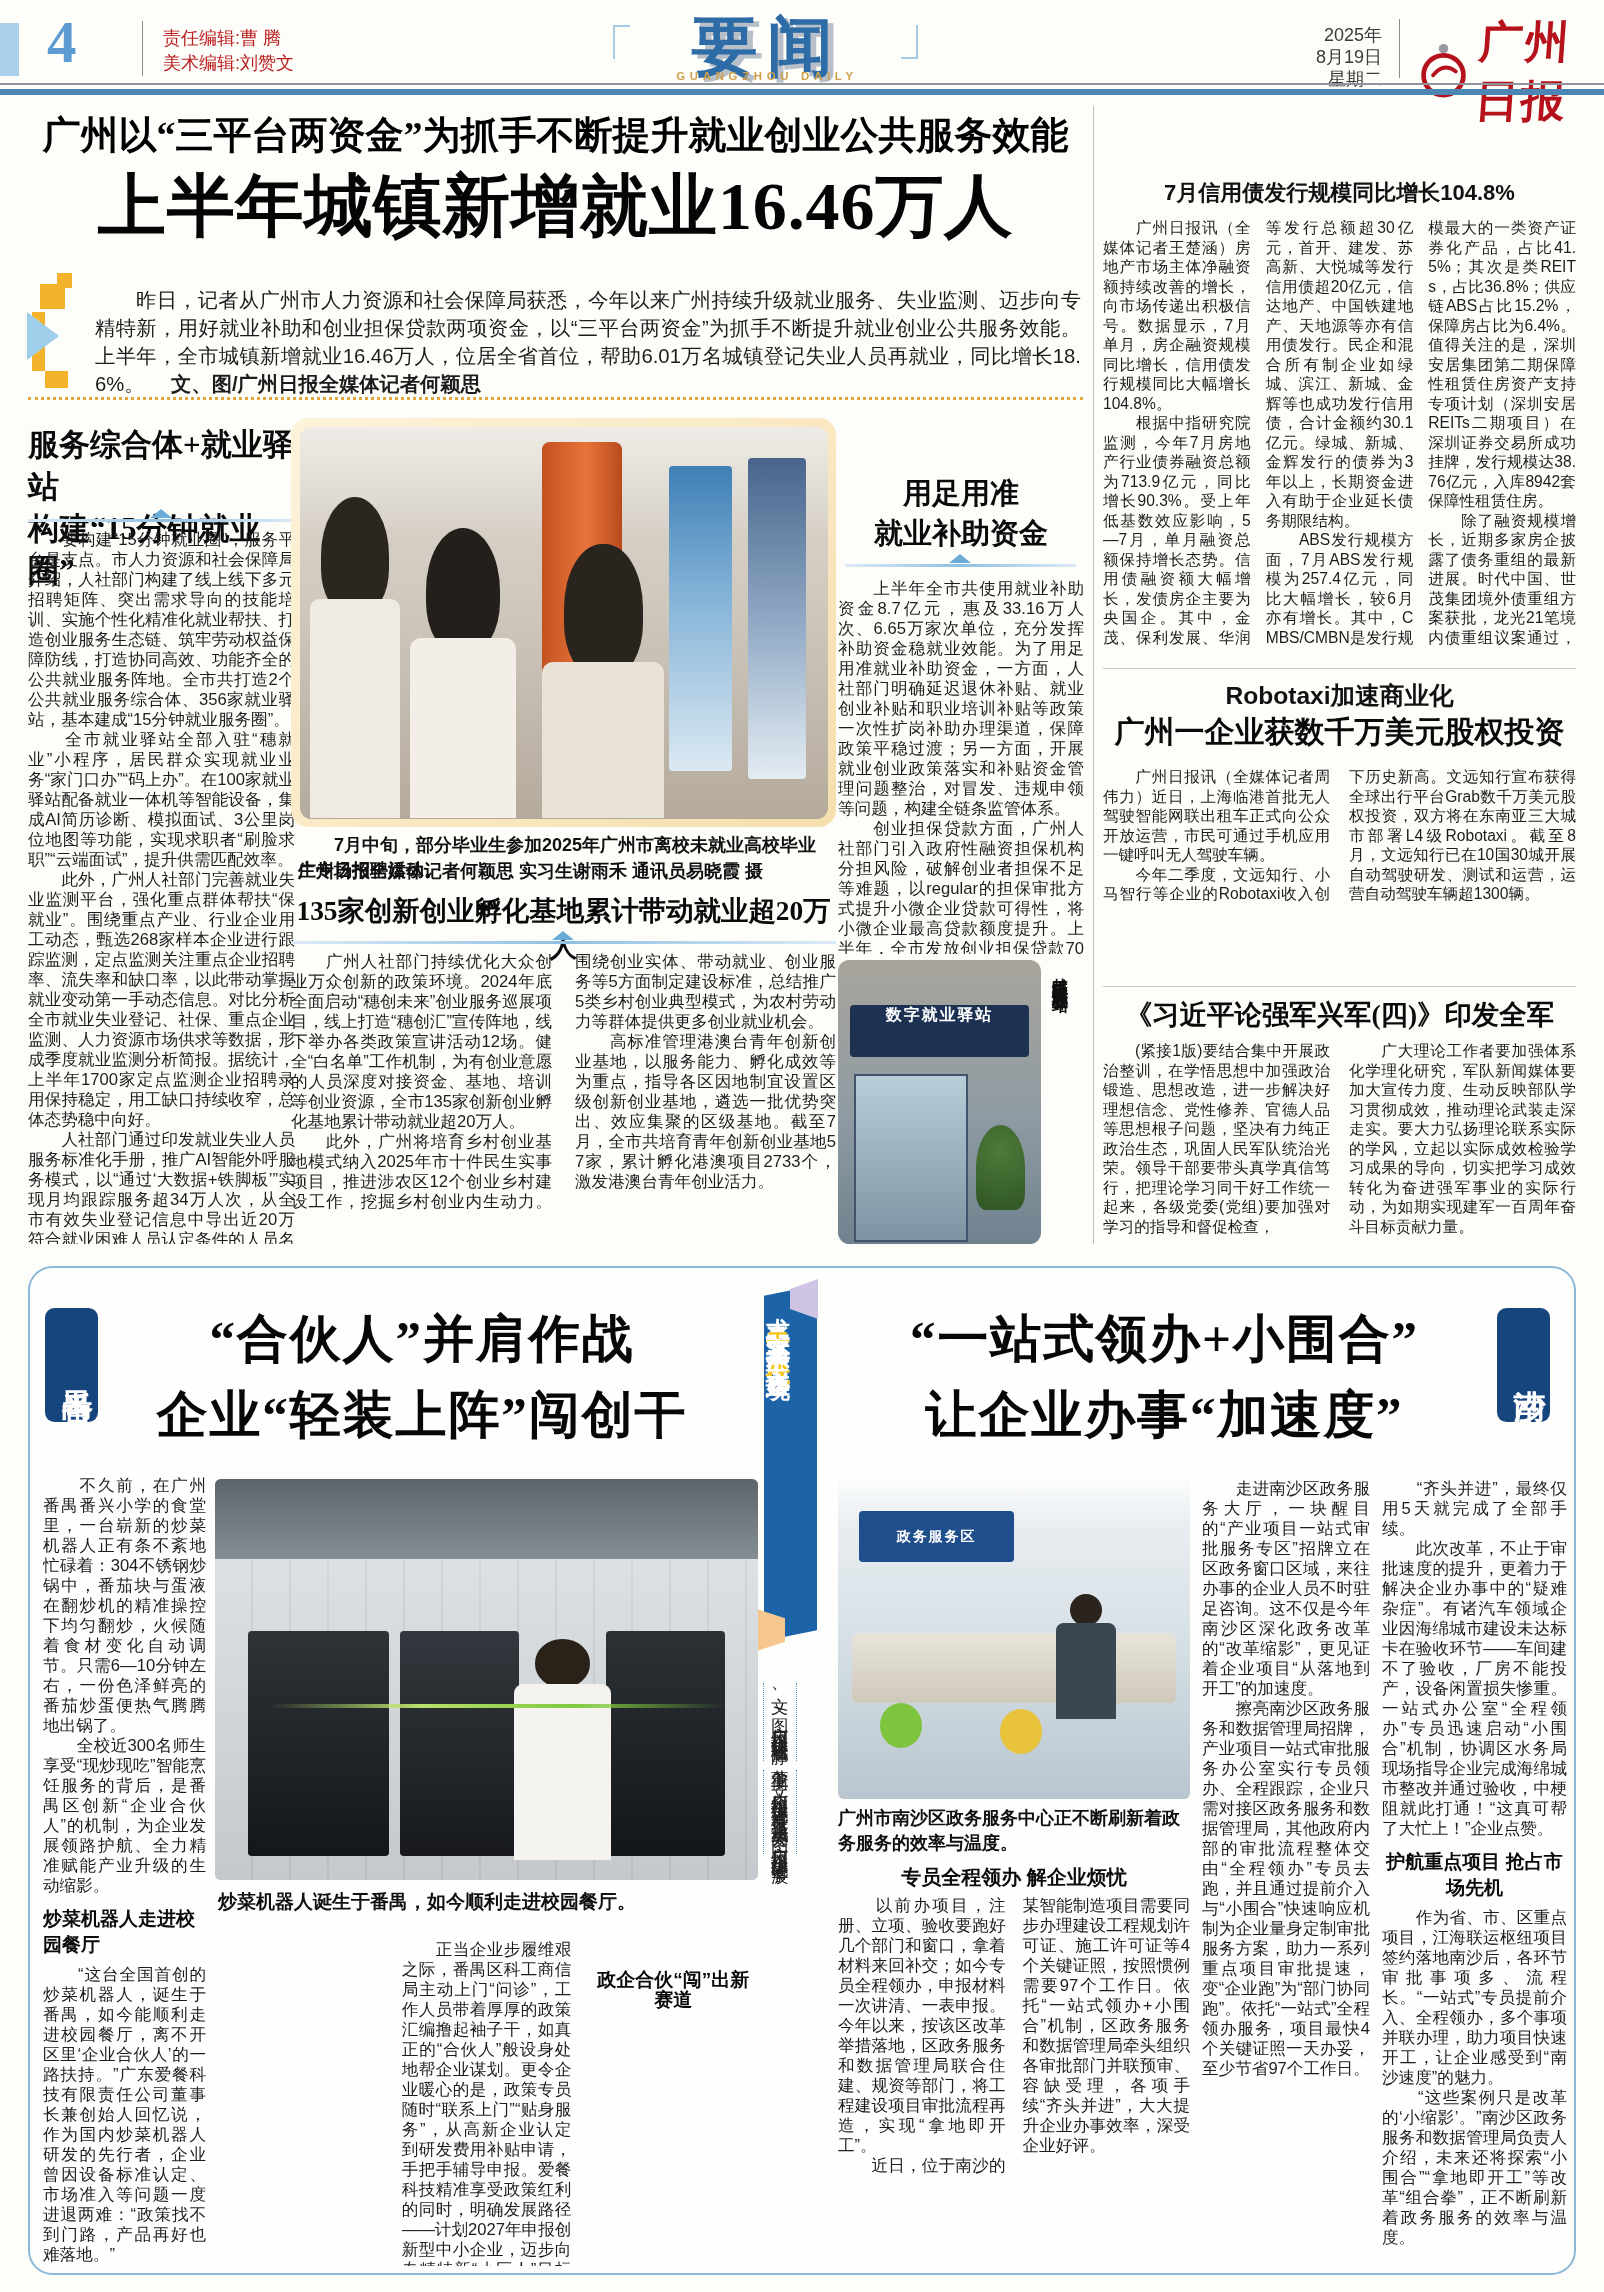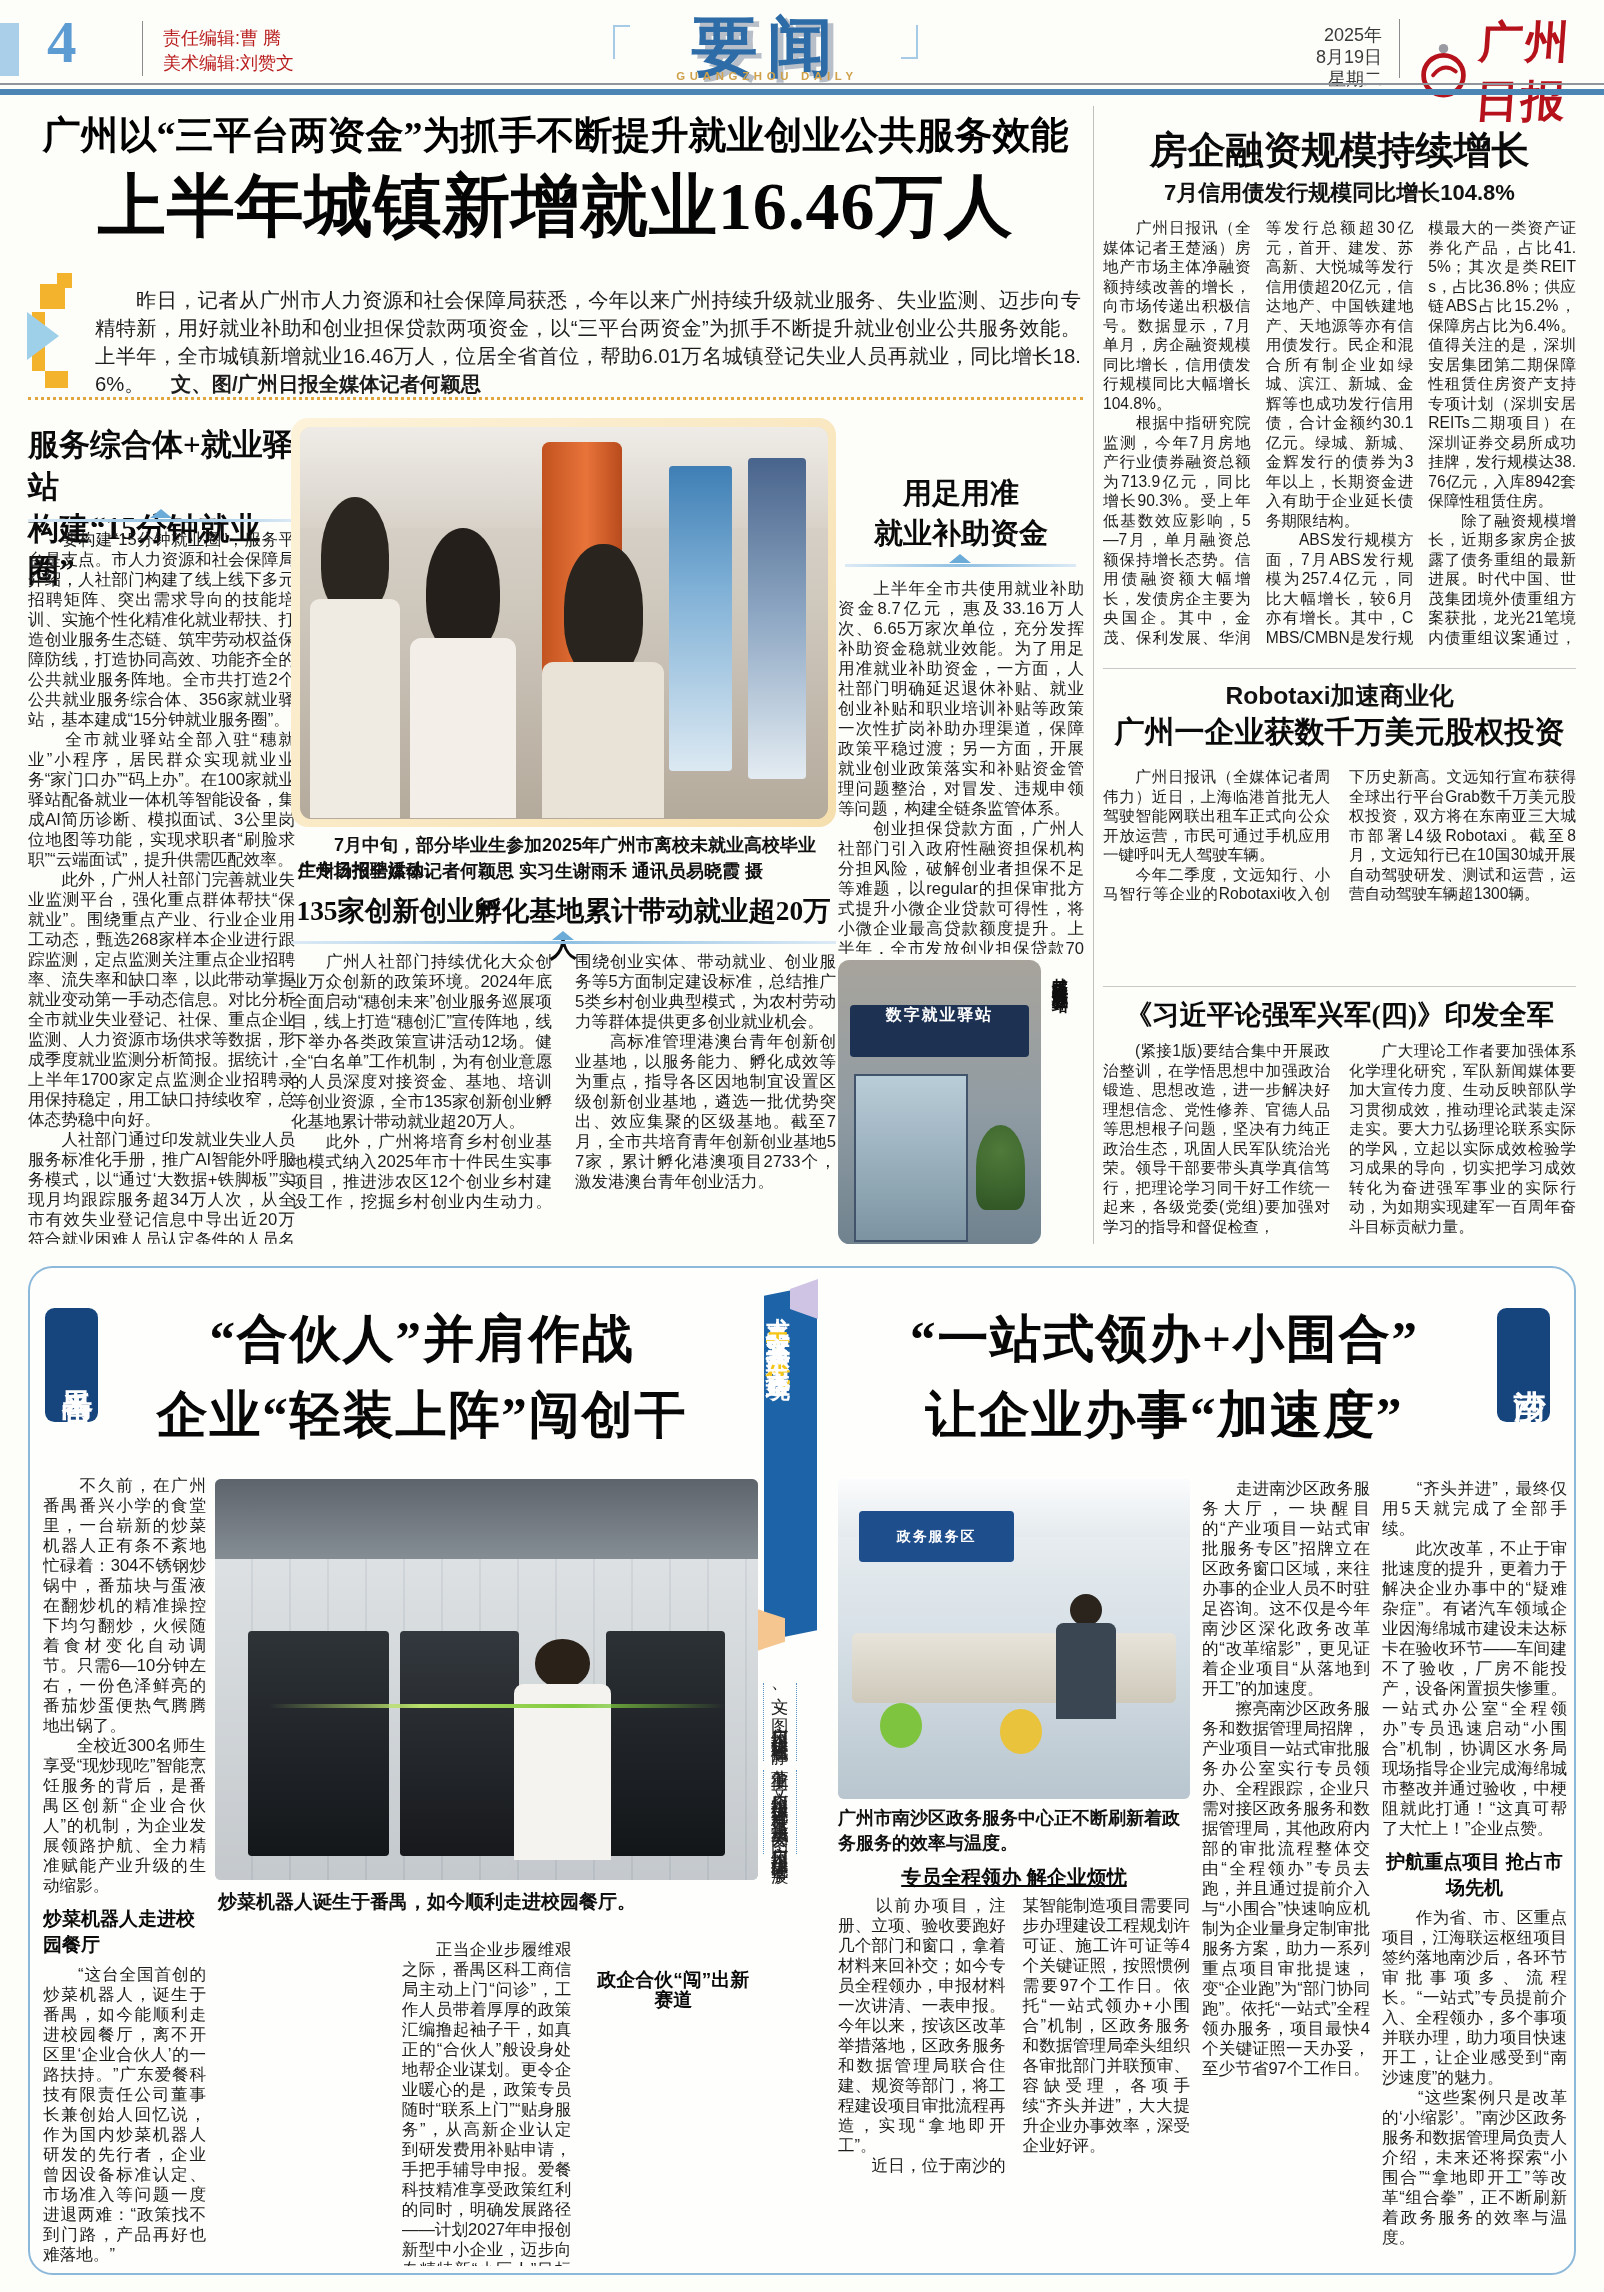--- a/index.html
+++ b/index.html
@@ -170,21 +170,20 @@
     <div class="ph" style="left:6%;top:16%;width:88%;height:18%;background:#1d3252;border-radius:3.8px;display:flex;align-items:flex-start;justify-content:center;">
       <span style="color:#fff;font-weight:bold;font-size:16px;letter-spacing:1.9px;">数字就业驿站</span>
     </div>
     <div class="ph" style="left:8%;top:40%;width:54%;height:58%;background:linear-gradient(180deg,#b9cdd8,#7c94a2);border:2.8px solid #41546b;"></div>
     <div class="ph" style="left:68%;top:58%;width:24%;height:30%;background:radial-gradient(circle at 50% 30%,#4f7a3a,#2f5524);border-radius:50% 50% 20% 20%;"></div>
   </div>
   <div class="abs vert caption" style="left:1049px;top:965px;height:274px;font-size:16px;letter-spacing:1.9px;">越秀区珠光街道就业驿站。</div>
 
   <div class="abs vdiv" style="left:1093px;top:106px;height:1138px;"></div>
 
-  <div class="abs colhead serif" style="left:1103px;top:125px;width:473px;text-align:center;font-size:38px;">房企融资规模持续增长</div>
   <div class="abs" style="left:1103px;top:178px;width:473px;text-align:center;font-size:22px;font-weight:600;">7月信用债发行规模同比增长104.8%</div>
   <div class="abs jtxt body16 c3" style="left:1103px;top:218px;width:473px;height:441px;column-gap:15px;">　　广州日报讯（全媒体记者王楚涵）房地产市场主体净融资额持续改善的增长，向市场传递出积极信号。数据显示，7月单月，房企融资规模同比增长，信用债发行规模同比大幅增长104.8%。
 　　根据中指研究院监测，今年7月房地产行业债券融资总额为713.9亿元，同比增长90.3%。受上年低基数效应影响，5—7月，单月融资总额保持增长态势。信用债融资额大幅增长，发债房企主要为央国企。其中，金茂、保利发展、华润等发行总额超30亿元，首开、建发、苏高新、大悦城等发行信用债超20亿元，信达地产、中国铁建地产、天地源等亦有信用债发行。民企和混合所有制企业如绿城、滨江、新城、金辉等也成功发行信用债，合计金额约30.1亿元。绿城、新城、金辉发行的债券为3年以上，长期资金进入有助于企业延长债务期限结构。
 　　ABS发行规模方面，7月ABS发行规模为257.4亿元，同比大幅增长，较6月亦有增长。其中，CMBS/CMBN是发行规模最大的一类资产证券化产品，占比41.5%；其次是类REITs，占比36.8%；供应链ABS占比15.2%，保障房占比为6.4%。值得关注的是，深圳安居集团第二期保障性租赁住房资产支持专项计划（深圳安居REITs二期项目）在深圳证券交易所成功挂牌，发行规模达38.76亿元，入库8942套保障性租赁住房。
 　　除了融资规模增长，近期多家房企披露了债务重组的最新进展。时代中国、世茂集团境外债重组方案获批，龙光21笔境内债重组议案通过，远洋公布境内债重组方案。截至目前，十多家房企债务重组方案获批，涉及债务总额约万亿元。</div>
 
   <div class="abs hline" style="left:1103px;top:668px;width:473px;"></div>
 
   <div class="abs" style="left:1103px;top:679px;width:473px;text-align:center;font-size:24.6px;font-weight:600;">Robotaxi加速商业化</div>
   <div class="abs colhead serif" style="left:1103px;top:712px;width:473px;text-align:center;font-size:30px;">广州一企业获数千万美元股权投资</div>
@@ -254,21 +253,21 @@
       <span style="color:#fff;font-size:14px;font-weight:bold;letter-spacing:1.9px;">政务服务区</span>
     </div>
     <div class="ph" style="left:4%;top:48%;width:92%;height:22%;background:linear-gradient(180deg,#e8e4da,#cfc9bb);border-radius:5.7px;"></div>
     <div class="ph" style="left:12%;top:70%;width:12%;height:14%;background:#7ec43e;border-radius:50%;"></div>
     <div class="ph" style="left:46%;top:72%;width:12%;height:14%;background:#e8c33b;border-radius:50%;"></div>
     <div class="ph" style="left:66%;top:36%;width:9%;height:10%;background:#2b241d;border-radius:50%;"></div>
     <div class="ph" style="left:62%;top:45%;width:17%;height:30%;background:#3a4752;border-radius:7.6px 7.6px 0 0;"></div>
   </div>
   <div class="abs caption" style="left:838px;top:1806px;width:352px;font-size:18px;line-height:24.6px;">广州市南沙区政务服务中心正不断刷新着政务服务的效率与温度。</div>
 
-  <div class="abs subhead-s" style="left:838px;top:1864px;width:352px;text-align:center;font-size:20px;text-decoration:underline;">专员全程领办 解企业烦忧</div>
+  <div class="abs subhead-s" style="left:838px;top:1864px;width:352px;text-align:center;font-size:20px;">专员全程领办 解企业烦忧</div>
   <div class="abs jtxt body17 c2" style="left:838px;top:1896px;width:352px;height:369px;column-gap:17px;">　　以前办项目，注册、立项、验收要跑好几个部门和窗口，拿着材料来回补交；如今专员全程领办，申报材料一次讲清、一表申报。今年以来，按该区改革举措落地，区政务服务和数据管理局联合住建、规资等部门，将工程建设项目审批流程再造，实现“拿地即开工”。
 　　近日，位于南沙的某智能制造项目需要同步办理建设工程规划许可证、施工许可证等4个关键证照，按照惯例需要97个工作日。依托“一站式领办+小围合”机制，区政务服务和数据管理局牵头组织各审批部门并联预审、容缺受理，各项手续“齐头并进”，大大提升企业办事效率，深受企业好评。</div>
 
   <div class="abs jtxt body17" style="left:1202px;top:1479px;width:168px;height:785px;">　　走进南沙区政务服务大厅，一块醒目的“产业项目一站式审批服务专区”招牌立在区政务窗口区域，来往办事的企业人员不时驻足咨询。这不仅是今年南沙区深化政务改革的“改革缩影”，更见证着企业项目“从落地到开工”的加速度。
 　　擦亮南沙区政务服务和数据管理局招牌，产业项目一站式审批服务办公室实行专员领办、全程跟踪，企业只需对接区政务服务和数据管理局，其他政府内部的审批流程整体交由“全程领办”专员去跑，并且通过提前介入与“小围合”快速响应机制为企业量身定制审批服务方案，助力一系列重点项目审批提速，变“企业跑”为“部门协同跑”。依托“一站式”全程领办服务，项目最快4个关键证照一天办妥，至少节省97个工作日。</div>
 
   <div class="abs" style="left:1382px;top:1479px;width:185px;height:785px;overflow:hidden;">
     <div class="jtxt body17">　　“齐头并进”，最终仅用5天就完成了全部手续。
 　　此次改革，不止于审批速度的提升，更着力于解决企业办事中的“疑难杂症”。有诸汽车领域企业因海绵城市建设未达标卡在验收环节——车间建不了验收，厂房不能投产，设备闲置损失惨重。一站式办公室“全程领办”专员迅速启动“小围合”机制，协调区水务局现场指导企业完成海绵城市整改并通过验收，中梗阻就此打通！“这真可帮了大忙上！”企业点赞。</div>
     <div class="subhead-s" style="margin:9.5px 0 7.6px 0;text-align:center;">护航重点项目 抢占市场先机</div>

